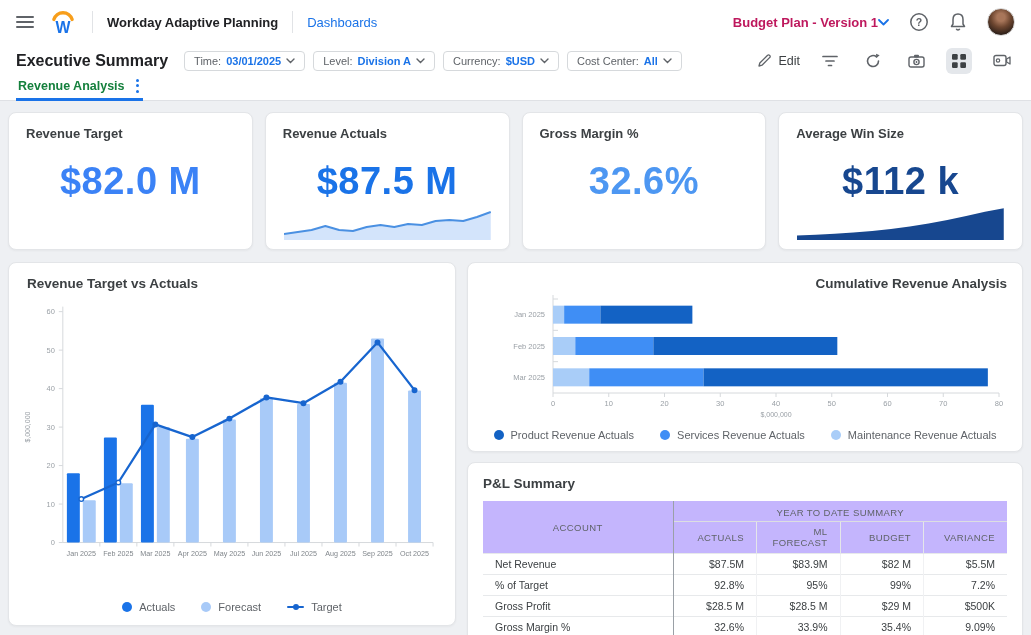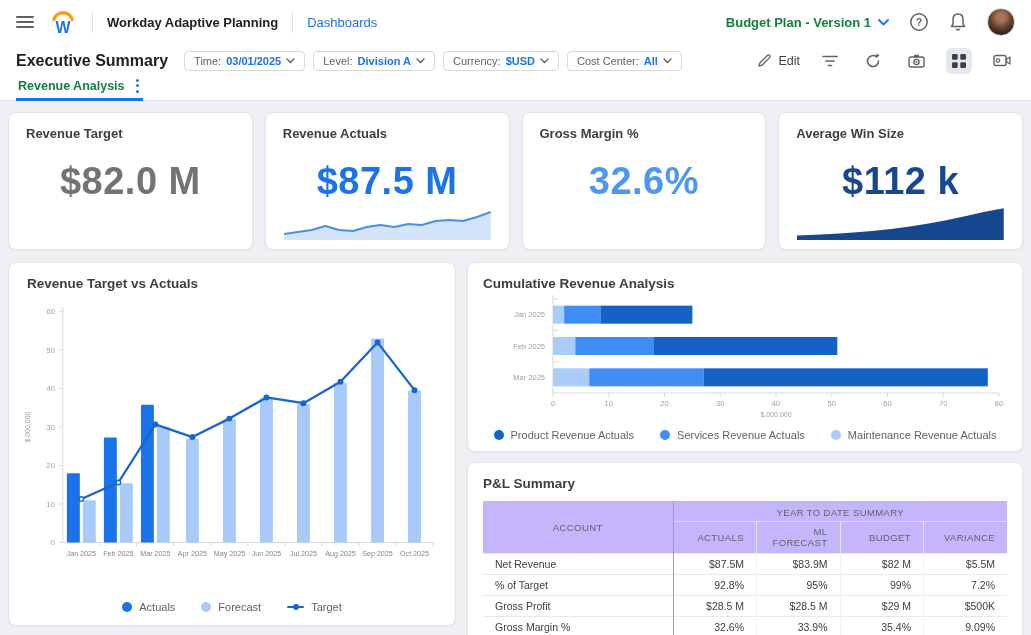--- a/index.html
+++ b/index.html
@@ -8,21 +8,21 @@
   .app { position:relative; width:1031px; height:635px; background:#eef0f3; overflow:hidden; }
 
   
   .hdr { position:absolute; top:0; left:0; right:0; height:101px; background:#fff; border-bottom:1px solid #dfe1e5; }
   .topbar { height:44px; display:flex; align-items:center; padding:0 16px; gap:14px; }
   .icon-btn { display:flex; align-items:center; justify-content:center; cursor:pointer; background:none; border:none; }
   .vdiv { width:1px; height:22px; background:#e1e3e6; }
   .app-title { font-size:13px; font-weight:bold; color:#202124; white-space:nowrap; }
   .nav-link { font-size:13px; font-weight:normal; color:#1a73e8; cursor:pointer; }
   .topbar-right { margin-left:auto; display:flex; align-items:center; gap:20px; }
-  .version { display:flex; align-items:center; gap:7px; color:#15803d; font-size:13px; font-weight:bold; cursor:pointer; }
+  .version { display:flex; align-items:center; color:#be185d; font-size:13px; font-weight:bold; cursor:pointer; }
   .avatar { width:28px; height:28px; border-radius:50%; background:radial-gradient(circle at 50% 32%, #a8765a 18%, #6d4630 45%, #2e2019 78%); border:1px solid #d7d7d7; cursor:pointer; }
 
   .toolbar { height:33px; display:flex; align-items:center; padding:0 16px; gap:8px; }
   .page-title { font-size:16px; font-weight:bold; color:#202124; margin-right:8px; white-space:nowrap; }
   .pill { display:flex; align-items:center; gap:5px; border:1px solid #d6d9dc; border-radius:4px; background:#fff; padding:3px 9px; font-size:11px; color:#5f6368; cursor:pointer; white-space:nowrap; }
   .pill b { color:#1a73e8; font-weight:bold; }
   .toolbar-right { margin-left:auto; display:flex; align-items:center; gap:17px; }
   .edit-group { display:flex; align-items:center; gap:6px; font-size:12.5px; color:#3c4043; cursor:pointer; }
   .tool-ic { cursor:pointer; display:flex; align-items:center; justify-content:center; width:26px; height:26px; border-radius:6px; }
   .tool-ic.selected { background:#e4e7eb; }
@@ -37,21 +37,21 @@
   .card { background:#fff; border:1px solid #e3e5e8; border-radius:8px; box-shadow:0 1px 2px rgba(60,64,67,.05); }
   .kpi-row { display:flex; gap:12px; height:138px; margin-bottom:12px; }
   .kpi { flex:1; position:relative; padding:13px 17px; }
   .kpi-title { font-size:13px; font-weight:bold; color:#3c4043; position:relative; z-index:2; }
   .kpi-value { position:absolute; inset:0; display:flex; align-items:center; justify-content:center; font-size:38px; font-weight:bold; letter-spacing:.5px; }
   .kpi-chart { position:absolute; left:18px; right:18px; bottom:9px; height:34px; }
 
   .bottom-row { display:flex; gap:11px; height:364px; }
   .chart-card-left { width:448px; padding:13px 12px 8px; display:flex; flex-direction:column; }
   .right-col { flex:1; display:flex; flex-direction:column; gap:10px; }
-  .chart-card-top { height:196px; padding:13px 15px 6px; display:flex; flex-direction:column; }
+  .chart-card-top { height:196px; padding:13px 15px 6px; display:flex; flex-direction:column;text-align:right; }
   .table-card { flex:1; padding:13px 15px 8px; }
   .chart-title { font-size:13.5px; font-weight:bold; color:#3c4043; }
   .chart-body { flex:1; display:flex; align-items:center; justify-content:center; }
   .legend { display:flex; justify-content:center; gap:26px; padding:2px 0 4px; }
   .lgd { display:inline-flex; align-items:center; gap:7px; font-size:11px; color:#5f6368; }
   .lgd-dot { width:10px; height:10px; border-radius:50%; flex:0 0 auto; }
   .lgd-line { width:17px; height:2.5px; border-radius:2px; position:relative; flex:0 0 auto; }
   .lgd-line i { position:absolute; left:5.5px; top:-2px; width:6.5px; height:6.5px; border-radius:50%; }
 
   
@@ -211,21 +211,21 @@
           </span>
       </span>
     </div>
   </div>
 
   <div class="content">
 
     <div class="kpi-row">
       <div class="card kpi">
         <div class="kpi-title">Revenue Target</div>
-        <div class="kpi-value" style="color: #737373;">$82.0 M</div>
+        <div class="kpi-value" style="color: #3b82f6;">$82.0 M</div>
       </div>
       <div class="card kpi">
         <div class="kpi-title">Revenue Actuals</div>
         <div class="kpi-value" style="color: rgb(26, 115, 232);">$87.5 M</div>
         <div class="kpi-chart"><svg viewBox="0 0 208 34" width="100%" height="100%" preserveAspectRatio="none">
               <polygon points="0,28 13.866666666666667,26 27.733333333333334,24 41.6,20 55.46666666666667,24 69.33333333333334,25 83.2,21 97.06666666666666,19 110.93333333333334,21 124.80000000000001,18 138.66666666666669,19 152.53333333333333,15 166.4,14 180.26666666666668,15 194.13333333333333,11 208,6 208,34 0,34" fill="#d3e4fb"></polygon>
               <polyline points="0,28 13.866666666666667,26 27.733333333333334,24 41.6,20 55.46666666666667,24 69.33333333333334,25 83.2,21 97.06666666666666,19 110.93333333333334,21 124.80000000000001,18 138.66666666666669,19 152.53333333333333,15 166.4,14 180.26666666666668,15 194.13333333333333,11 208,6" fill="none" stroke="#4a90e2" stroke-width="2" stroke-linejoin="round"></polyline>
             </svg></div>
       </div>
       <div class="card kpi">

